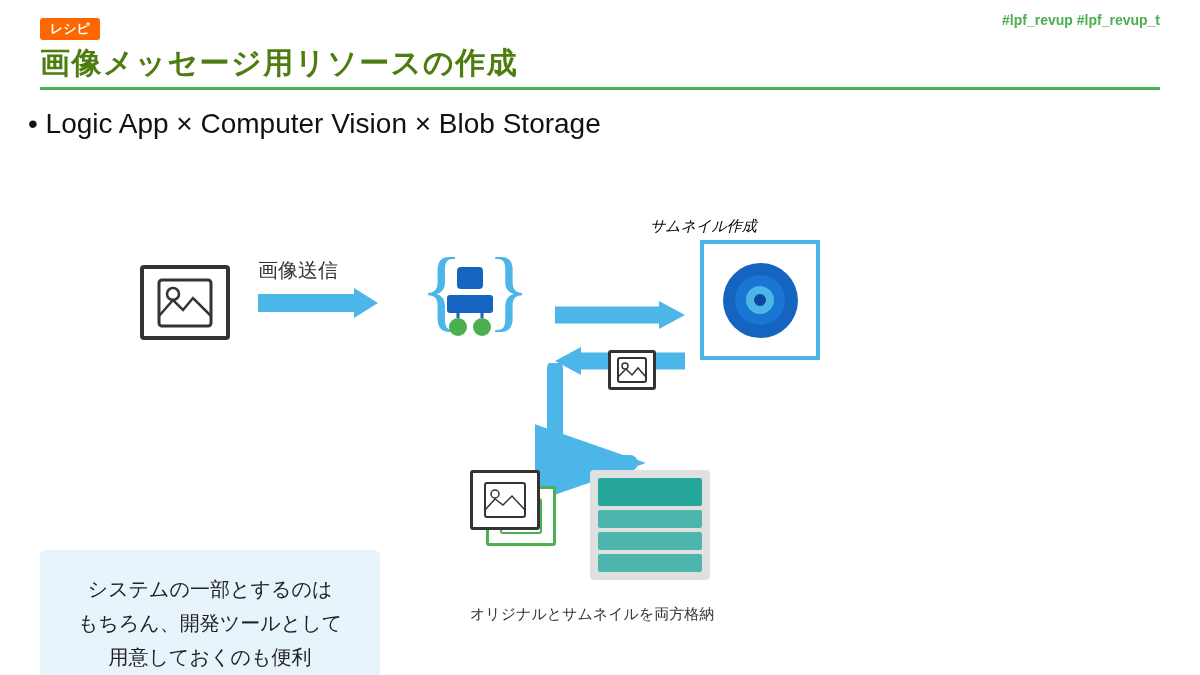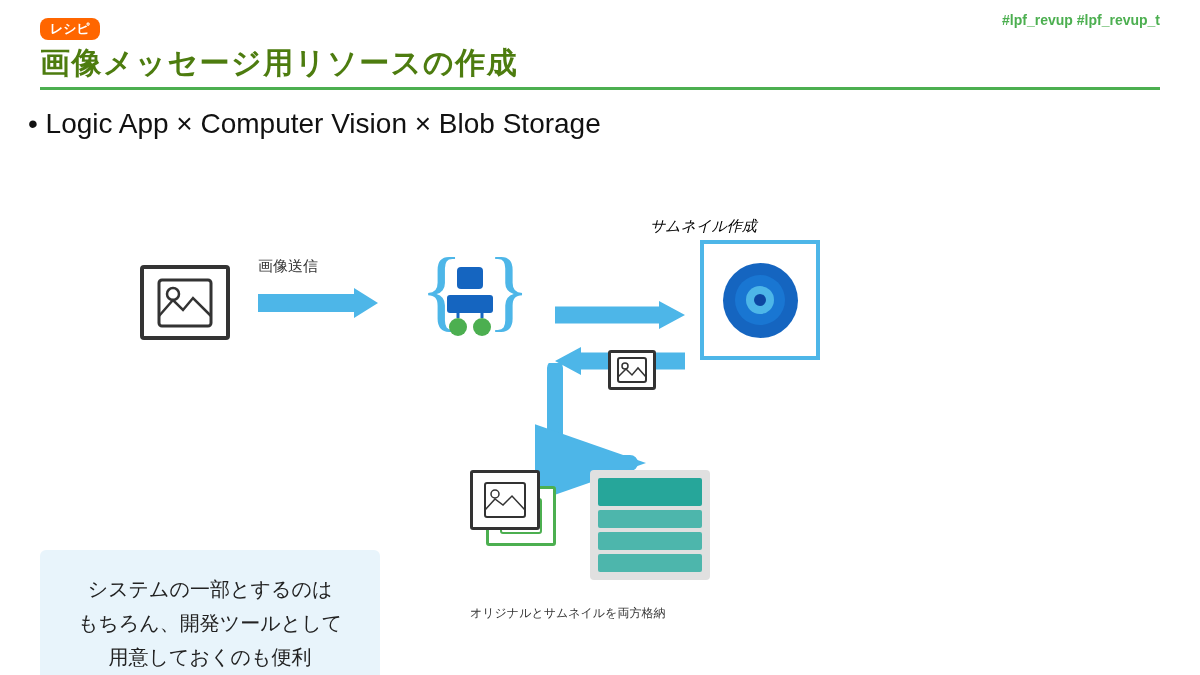--- a/index.html
+++ b/index.html
@@ -17,21 +17,21 @@
       padding: 18px 40px 0 40px;
       position: relative;
     }
     .recipe-badge {
       display: inline-block;
       background: #ff6600;
       color: white;
       font-size: 13px;
       font-weight: bold;
       padding: 2px 10px;
-      border-radius: 8px;
+      border-radius: 3px;
       margin-bottom: 6px;
     }
     .page-title {
       font-size: 30px;
       font-weight: bold;
       color: #4d7c0f;
       line-height: 1.1;
       letter-spacing: 0.05em;
     }
     .title-underline {
@@ -84,21 +84,21 @@
       justify-content: center;
       background: white;
       position: relative;
     }
 
     
     .arrow-send-label {
       position: absolute;
       left: 258px;
       top: 72px;
-      font-size: 15px;
+      font-size: 20px;
       color: #333;
       white-space: nowrap;
     }
     .arrow-right-shape {
       width: 120px;
       height: 30px;
       background: #4db6e8;
       clip-path: polygon(0 20%, 80% 20%, 80% 0%, 100% 50%, 80% 100%, 80% 80%, 0 80%);
     }
 
@@ -297,21 +297,21 @@
       background: #4db6ac;
       margin: 0 8px 4px 8px;
       border-radius: 2px;
     }
 
     
     .bottom-label {
       position: absolute;
       left: 470px;
       top: 420px;
-      font-size: 12px;
+      font-size: 15px;
       color: #333;
       white-space: nowrap;
     }
 
     
     .info-box {
       position: absolute;
       left: 40px;
       top: 365px;
       width: 340px;

